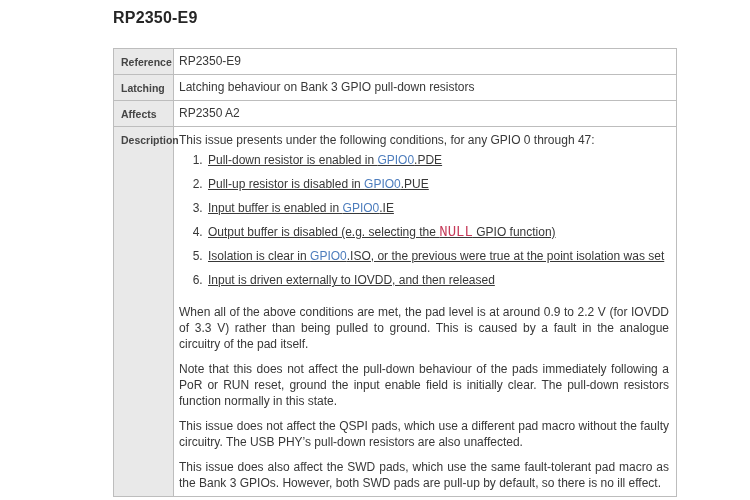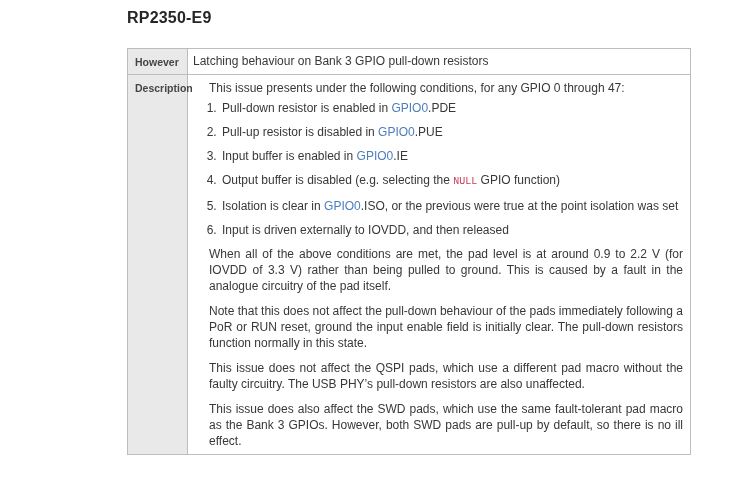--- a/index.html
+++ b/index.html
@@ -6,21 +6,21 @@
   html, body { margin: 0; padding: 0; }
   body {
     width: 750px; height: 500px;
     background: #ffffff;
     font-family: "Liberation Sans", sans-serif;
     color: #383838;
     overflow: hidden;
   }
   .doc {
     position: absolute;
-    left: 127px; top: 9px;
+    left: 113px; top: 9px;
     width: 596px;
   }
   .page-title {
     font-size: 16px;
     font-weight: bold;
     color: #262626;
     margin: 0 0 21px 0;
     letter-spacing: 0.2px;
   }
   table.erratum {
@@ -42,57 +42,66 @@
     padding: 7px 3px 5px 7px;
   }
   table.erratum td {
     font-size: 12px;
     line-height: 15px;
     color: #383838;
     padding: 5px 7px 5px 5px;
   }
   td.desc-cell { padding: 7px 7px 10px 5px; }
   .desc-cell p {
-    margin: 0 0 9px 16px;
+    margin: 0 0 9px 0;
     line-height: 16px;
     text-align: justify;
   }
   .desc-cell p.intro { text-align: left; margin-bottom: 4px; }
   .desc-cell p:last-child { margin-bottom: 0; }
   ol.conds {
     margin: 0 0 8px 0;
     padding: 0 0 0 27px;
+    text-decoration: underline;
   }
   ol.conds li {
     margin: 0 0 8px 0;
     line-height: 16px;
     padding-left: 2px;
   }
-  ol.conds li:last-child { margin-bottom: 8px; }
+  ol.conds li:last-child { margin-bottom: 16px; }
   a.reg {
     color: var(--link, #4d7dbd);
     text-decoration: none;
   }
   code.mono-red {
     font-family: "Liberation Mono", "DejaVu Sans Mono", monospace;
-    font-size: 10px;
+    font-size: 14px;
     color: var(--code-red, #c63a59);
   }
 </style>
 </head>
 <body>
 
 <div class="doc">
   <h1 class="page-title">RP2350-E9</h1>
 
   <table class="erratum">
     <tbody>
+        <tr>
+      <th>Reference</th>
+      <td>RP2350-E9</td>
+    </tr>
     <tr>
-      <th>However</th>
+      <th>Latching</th>
       <td>Latching behaviour on Bank 3 GPIO pull-down resistors</td>
+    </tr>
+    <tr>
+      <th>Affects</th>
+      <td>RP2350 A2</td>
     </tr>
     <tr>
       <th>Description</th>
       <td class="desc-cell">
         <p class="intro">This issue presents under the following conditions, for any GPIO 0 through 47:</p>
         <ol class="conds">
               <li>Pull-down resistor is enabled in <a class="reg" href="#">GPIO0</a>.PDE</li>
               <li>Pull-up resistor is disabled in <a class="reg" href="#">GPIO0</a>.PUE</li>
               <li>Input buffer is enabled in <a class="reg" href="#">GPIO0</a>.IE</li>
               <li>Output buffer is disabled (e.g. selecting the <code class="mono-red">NULL</code> GPIO function)</li>

